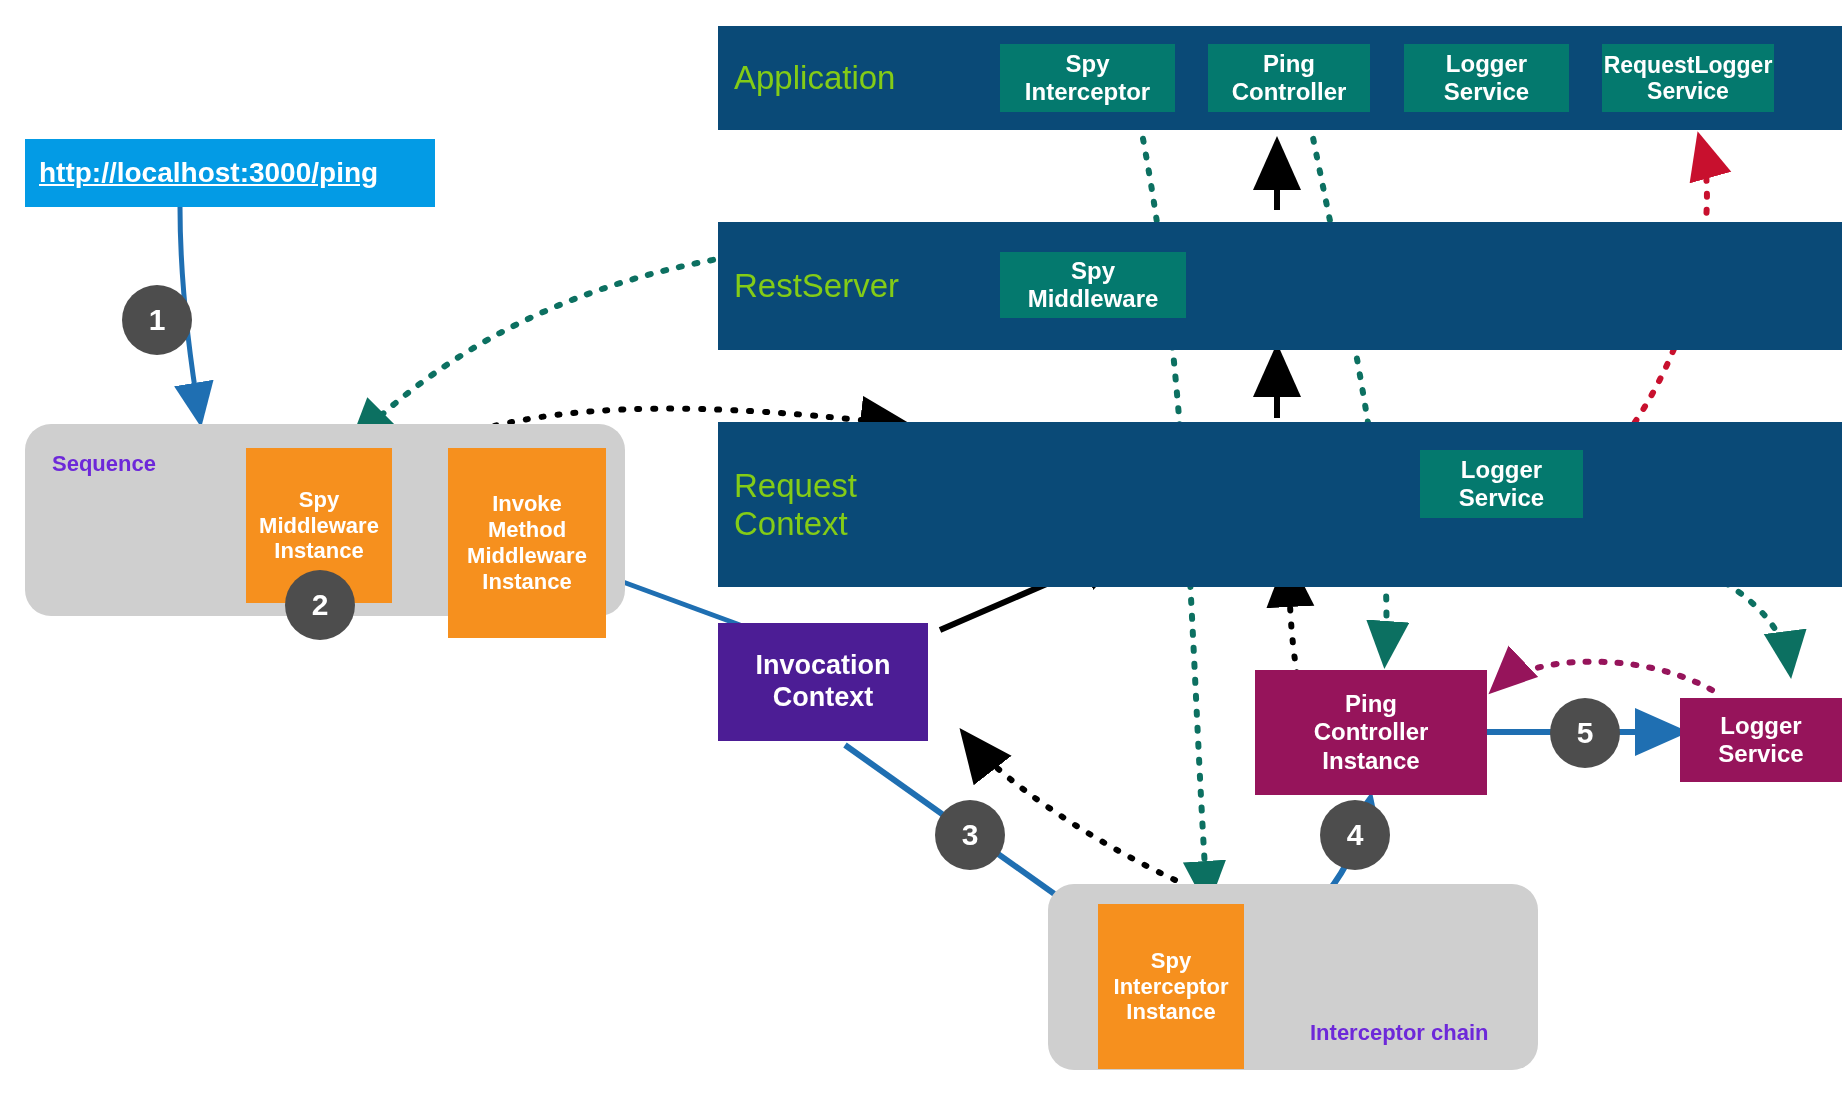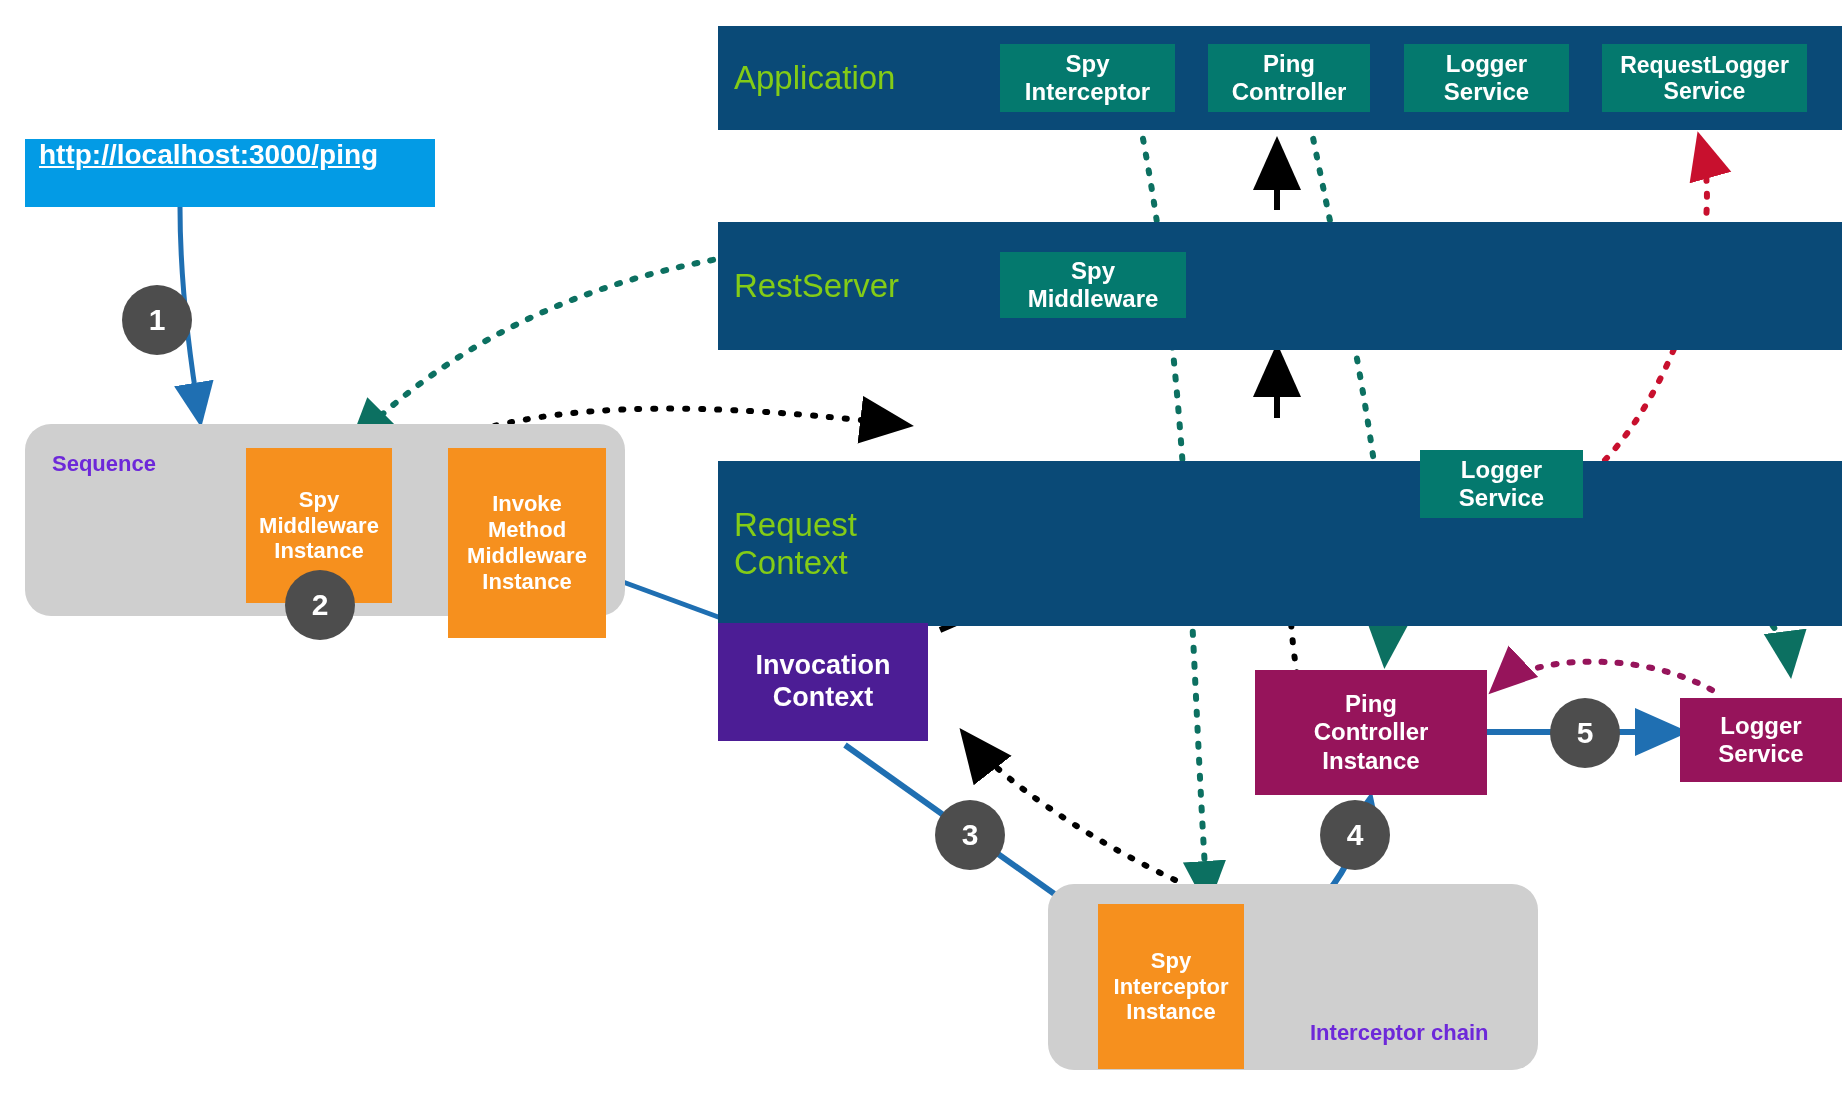--- a/index.html
+++ b/index.html
@@ -22,21 +22,21 @@
         justify-content:center;text-align:center;font-size:24px;font-weight:700;line-height:1.18;
         white-space:pre-line;}
 
   .dbox{position:absolute;background:#4c1d95;color:#fff;display:flex;align-items:center;
         justify-content:center;text-align:center;font-size:27px;font-weight:700;line-height:1.18;
         white-space:pre-line;}
 
   .group{position:absolute;background:#CFCFCF;border-radius:26px;}
   .group-label{position:absolute;color:#6d28d9;font-size:22px;font-weight:700;}
 
-  .urlbox{position:absolute;background:#039BE5;display:flex;align-items:flex-start;}
+  .urlbox{position:absolute;background:#039BE5;display:flex;align-items:center;}
   .urlbox a, .urlbox span.urltext{color:#ffffff;font-size:28px;font-weight:700;
         text-decoration:underline;padding-left:14px;}
 
   .step{position:absolute;border-radius:50%;background:#4D4D4D;color:#fff;
         display:flex;align-items:center;justify-content:center;
         font-size:30px;font-weight:700;}
 </style>
 </head>
 <body>
 
@@ -100,30 +100,30 @@
 
   <div class="bar" style="left:718px;top:26px;width:1124px;height:104px;">
     <span class="bar-title" style="margin-left:16px;">Application</span>
   </div>
   <div class="gbox" style="left:1000px;top:44px;width:175px;height:68px;">Spy
 Interceptor</div>
   <div class="gbox" style="left:1208px;top:44px;width:162px;height:68px;">Ping
 Controller</div>
   <div class="gbox" style="left:1404px;top:44px;width:165px;height:68px;">Logger
 Service</div>
-  <div class="gbox" style="left:1602px;top:44px;width:205px;height:68px;font-size:23px;">RequestLogger
+  <div class="gbox" style="left:1602px;top:44px;width:172px;height:68px;font-size:23px;">RequestLogger
 Service</div>
 
   <div class="bar" style="left:718px;top:222px;width:1124px;height:128px;text-align:center;">
     <span class="bar-title" style="margin-left:16px;">RestServer</span>
   </div>
   <div class="gbox" style="left:1000px;top:252px;width:186px;height:66px;">Spy
 Middleware</div>
 
-  <div class="bar" style="left:718px;top:422px;width:1124px;height:165px;margin-top:39px;">
+  <div class="bar" style="left:718px;top:422px;width:1124px;height:165px;">
     <span class="bar-title" style="margin-left:16px;">Request
 Context</span>
   </div>
   <div class="gbox" style="left:1420px;top:450px;width:163px;height:68px;">Logger
 Service</div>
 
   <div class="urlbox" style="left:25px;top:139px;width:410px;height:68px;">
     <span class="urltext">http://localhost:3000/ping</span>
   </div>
 

